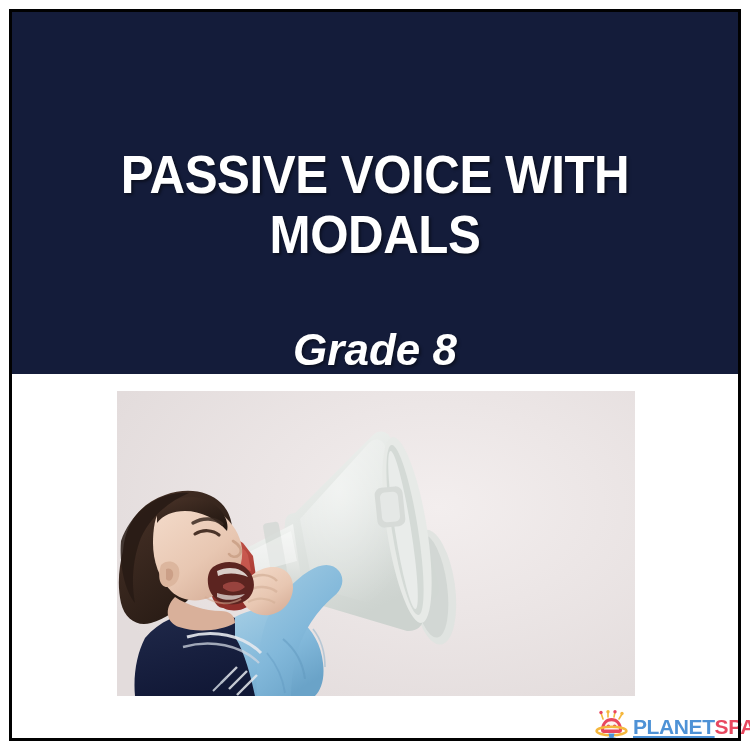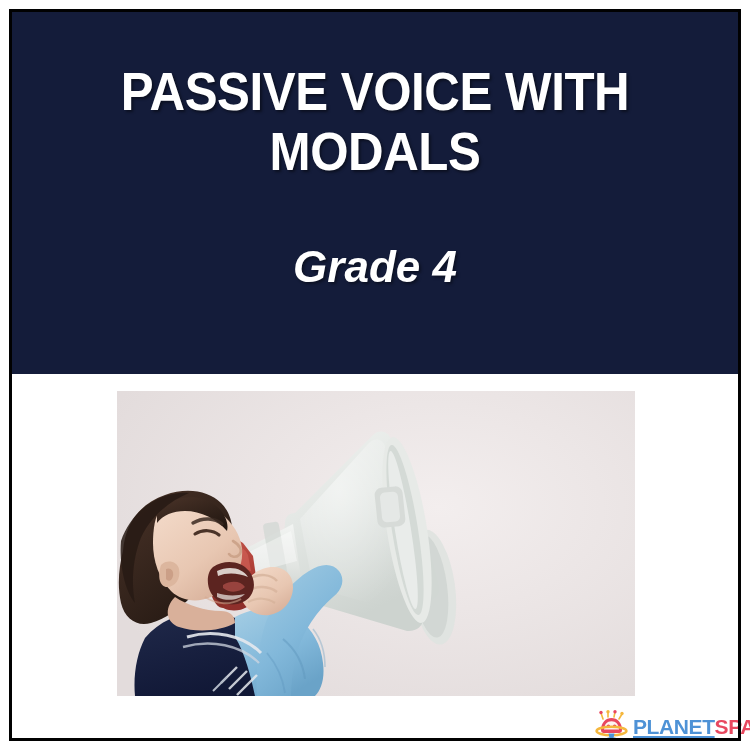--- a/index.html
+++ b/index.html
@@ -39,21 +39,21 @@
     position: absolute;
     left: 10px;
     top: 10px;
     width: 730px;
     height: 364px;
     background: #141c3a;
     box-sizing: border-box;
     display: flex;
     flex-direction: column;
     align-items: center;
-    justify-content: flex-start;
+    justify-content: flex-end;
   }
 
   .main-title {
     margin: 0;
     padding: 0 50px;
     margin-top: 52px;
     width: 100%;
     box-sizing: border-box;
     text-align: center;
     color: #ffffff;
@@ -131,21 +131,21 @@
   .logo-planet { color: #4e92d6; text-decoration: underline; }
   .logo-spark  { color: #e8485f; }
 </style>
 </head>
 <body>
 
 <div id="slide">
 
   <div class="title-band">
     <h1 class="main-title">PASSIVE VOICE WITH MODALS</h1>
-    <div class="subtitle">Grade 4</div>
+    <div class="subtitle">Grade 8</div>
   </div>
 
   <div class="lower-area"></div>
 
   <div class="photo">
     <div class="photo-inner"></div>
     <svg width="518" height="305" viewBox="0 0 518 305">
       <defs>
         <linearGradient id="coneGrad" x1="0" y1="0" x2="0.35" y2="1">
           <stop offset="0%" stop-color="#f0f2f0"></stop>

